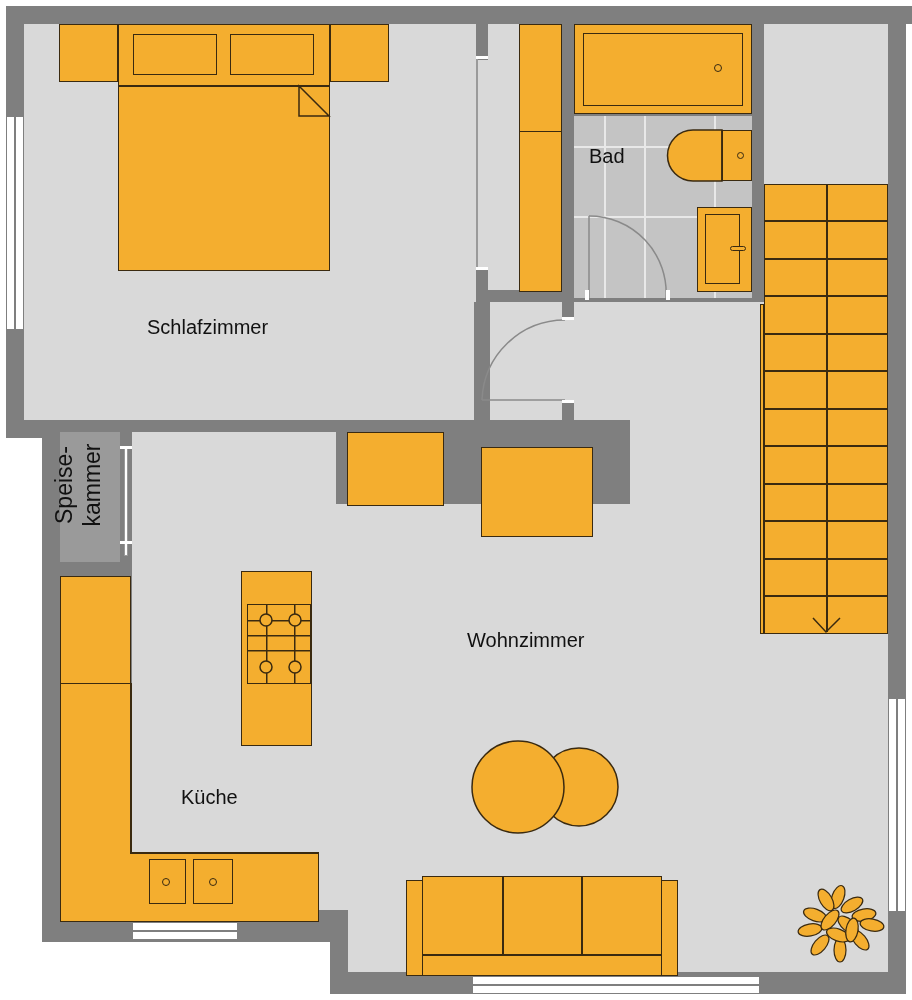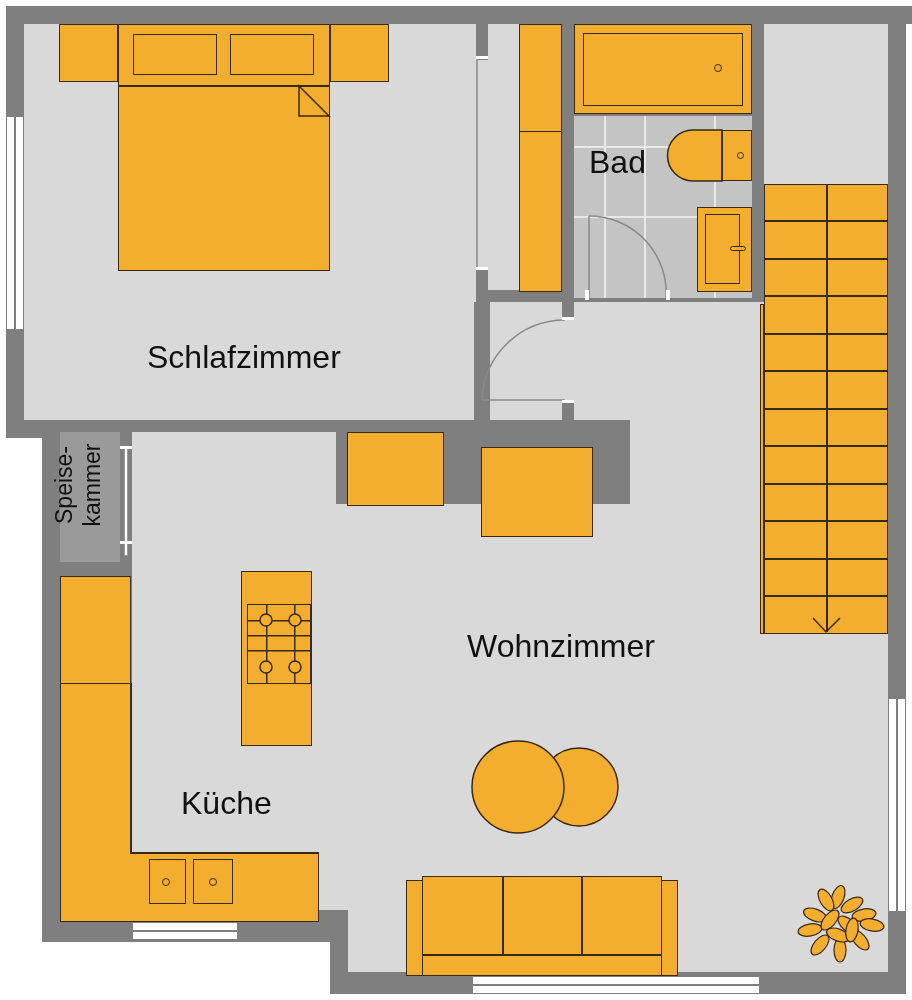--- a/index.html
+++ b/index.html
@@ -2,21 +2,21 @@
 <html><head>
 <meta charset="utf-8">
 <style>
   html, body { margin:0; padding:0; background:#ffffff; }
   body { width:912px; height:1000px; position:relative; overflow:hidden; font-family:"Liberation Sans", sans-serif; }
   .abs { position:absolute; box-sizing:border-box; }
   .wall { position:absolute; background:#7f7f7f; }
   .floor { position:absolute; background:#d9d9d9; }
   .furn { position:absolute; box-sizing:border-box; background:#f4ae2f; border:1.5px solid #3a2a10; }
   .win { position:absolute; box-sizing:border-box; background:#ffffff; border:1px solid #7f7f7f; }
-  .label { position:absolute; color:#111; font-size:32px; white-space:nowrap; line-height:1; }
+  .label { position:absolute; color:#111; font-size:20px; white-space:nowrap; line-height:1; }
   svg.overlay { position:absolute; left:0; top:0; width:912px; height:1000px; pointer-events:none; }
 </style>
 </head>
 <body>
 
 <div class="wall" style="left:6px;top:6px;width:912px;height:18px;"></div>
 <div class="wall" style="left:6px;top:6px;width:900px;height:432px;"></div>
 <div class="wall" style="left:42px;top:420px;width:864px;height:522px;"></div>
 <div class="wall" style="left:330px;top:920px;width:576px;height:74px;"></div>
 
@@ -168,20 +168,20 @@
     <ellipse cx="860" cy="940" rx="6" ry="12" transform="rotate(140 860 940)"></ellipse>
     <ellipse cx="820" cy="945" rx="6" ry="12" transform="rotate(-140 820 945)"></ellipse>
     <ellipse cx="840" cy="950" rx="6" ry="12" transform="rotate(180 840 950)"></ellipse>
     <ellipse cx="830" cy="920" rx="6" ry="12" transform="rotate(40 830 920)"></ellipse>
     <ellipse cx="848" cy="925" rx="6" ry="12" transform="rotate(-50 848 925)"></ellipse>
     <ellipse cx="838" cy="935" rx="6" ry="12" transform="rotate(110 838 935)"></ellipse>
     <ellipse cx="852" cy="930" rx="6" ry="12" transform="rotate(10 852 930)"></ellipse>
   </g>
 </svg>
 
-<div class="label" style="left:147px;top:317px;margin-top:24px;">Schlafzimmer</div>
+<div class="label" style="left:147px;top:317px;">Schlafzimmer</div>
 <div class="label" style="left:589px;top:146px;">Bad</div>
 <div class="label" style="left:467px;top:630px;">Wohnzimmer</div>
 <div class="label" style="left:181px;top:787px;">Küche</div>
 <div class="abs" style="left:50px;top:550px;width:130px;height:68px;transform:rotate(-90deg);transform-origin:0 0;font-size:23px;line-height:28px;color:#111;">
   <div style="text-align:center;">Speise-</div>
   <div style="text-align:center;">kammer</div>
 </div>
 
 </body></html>

